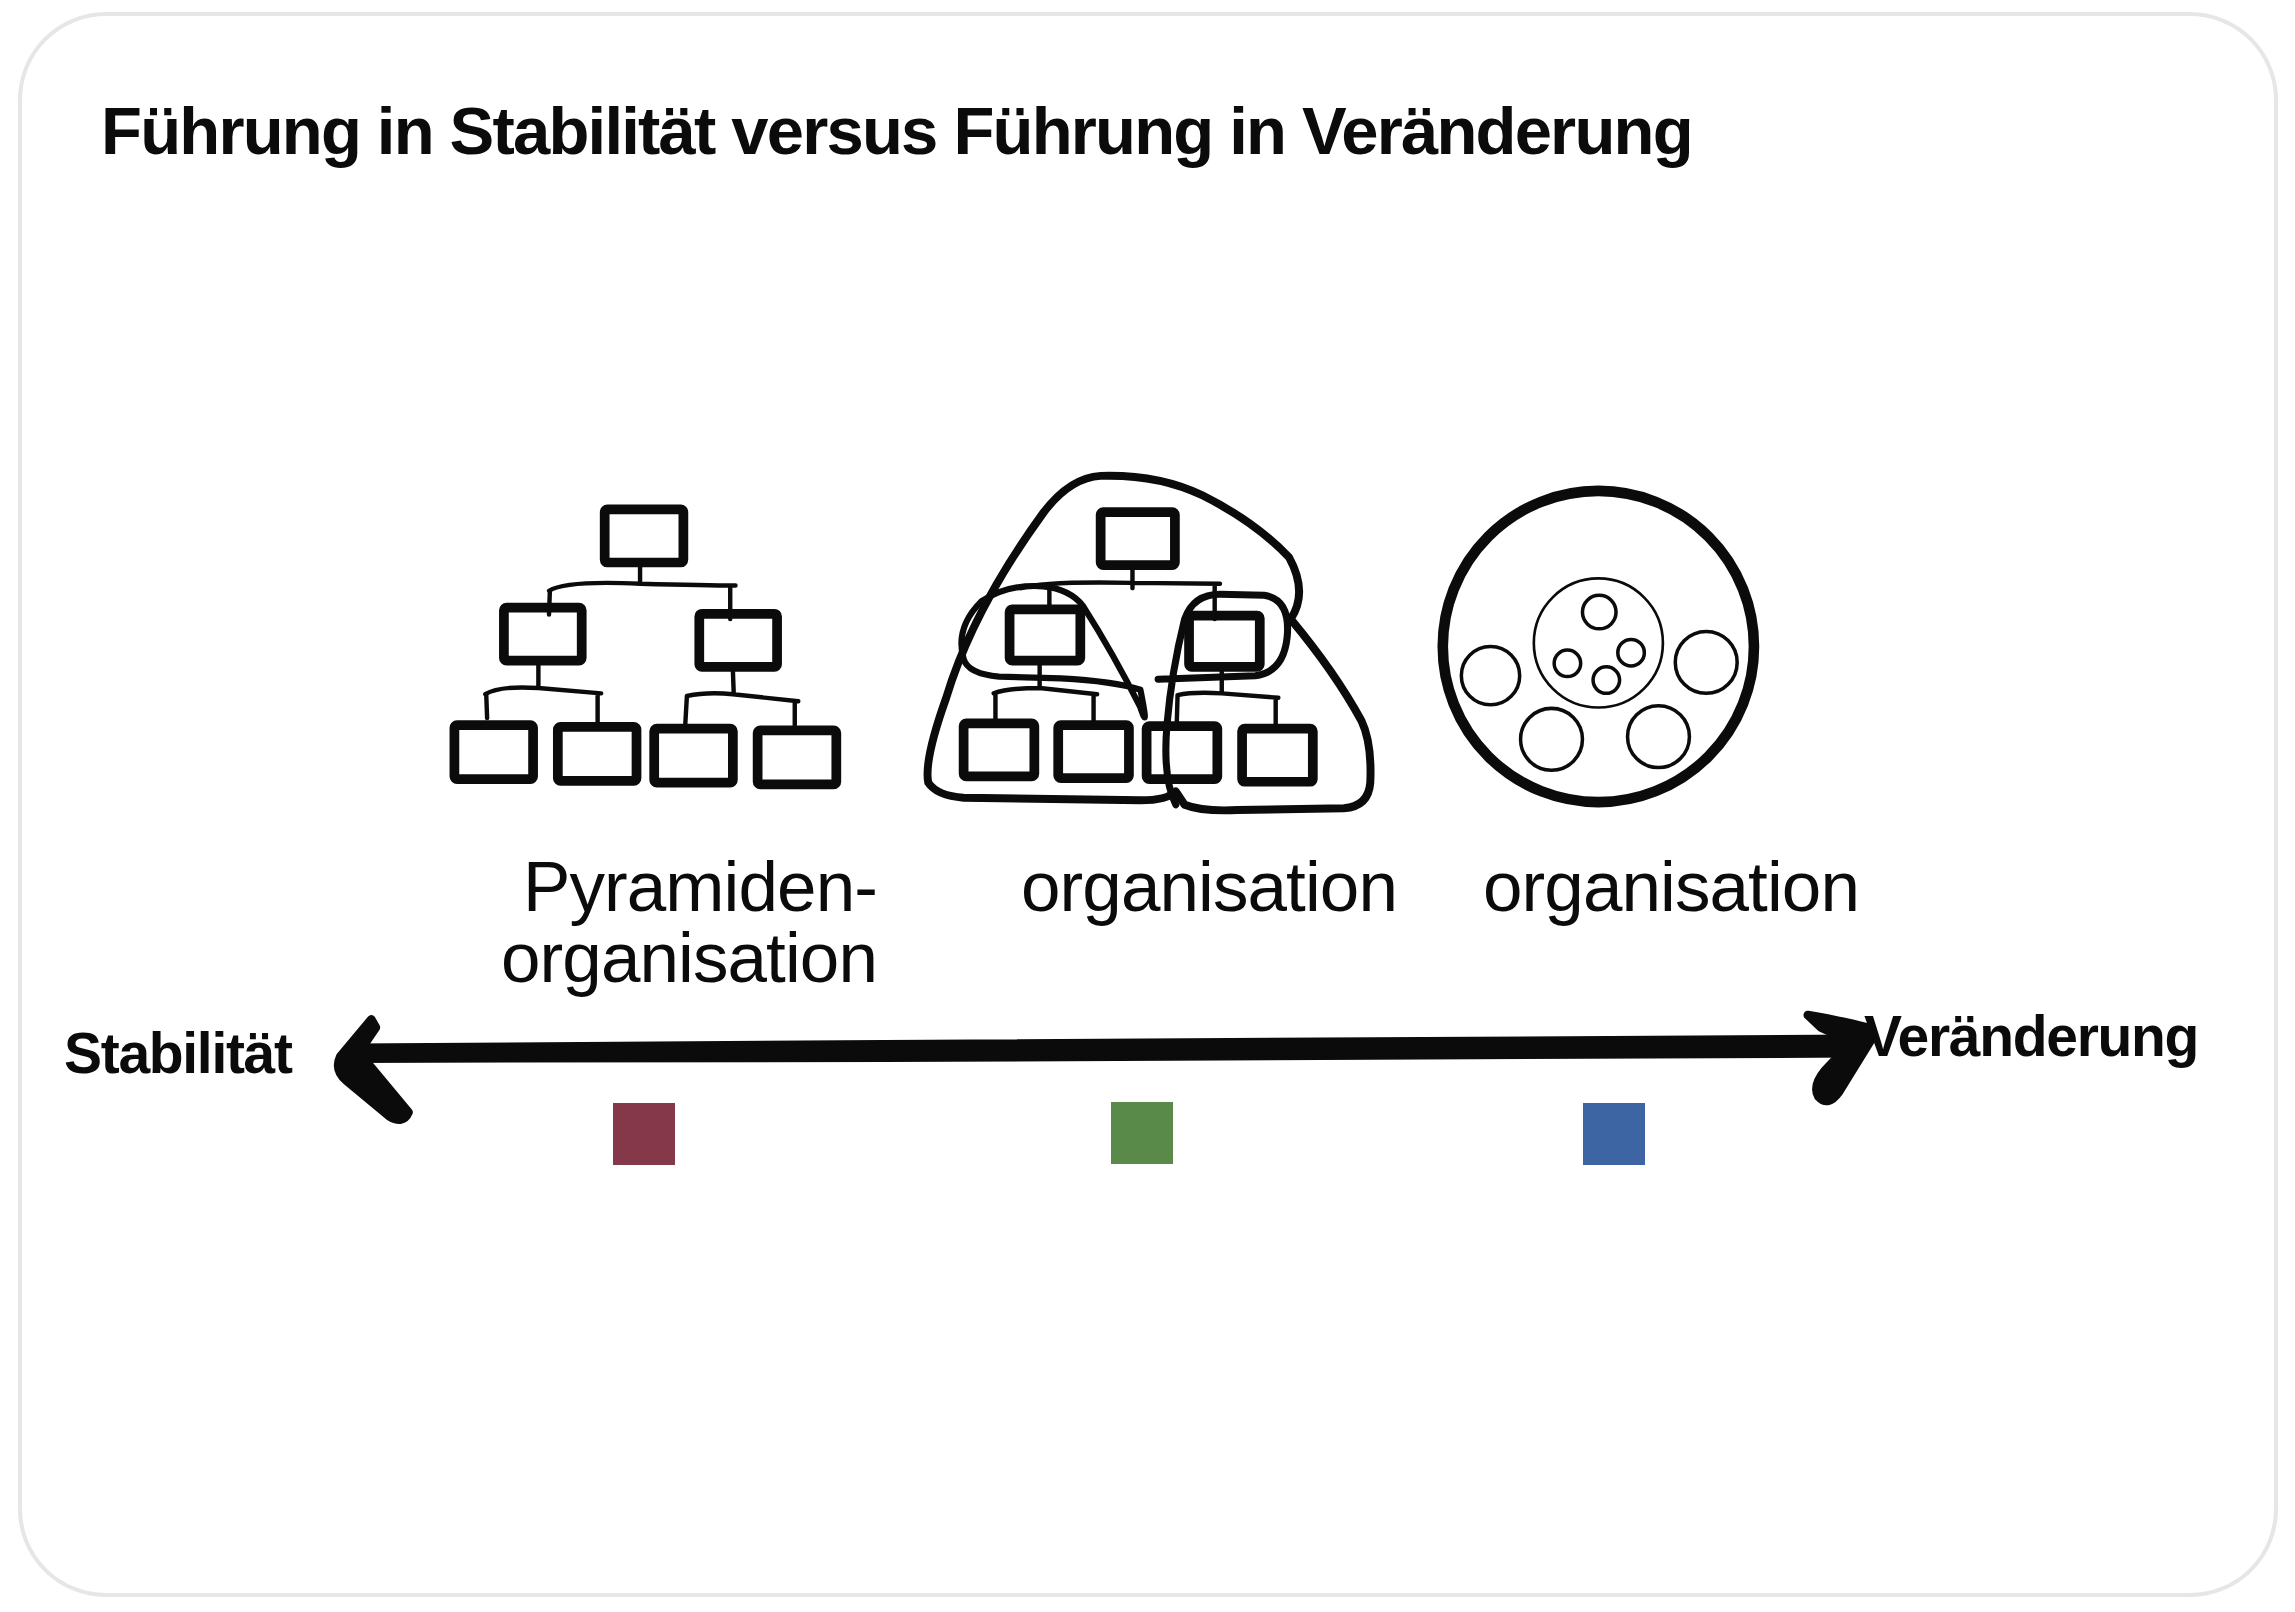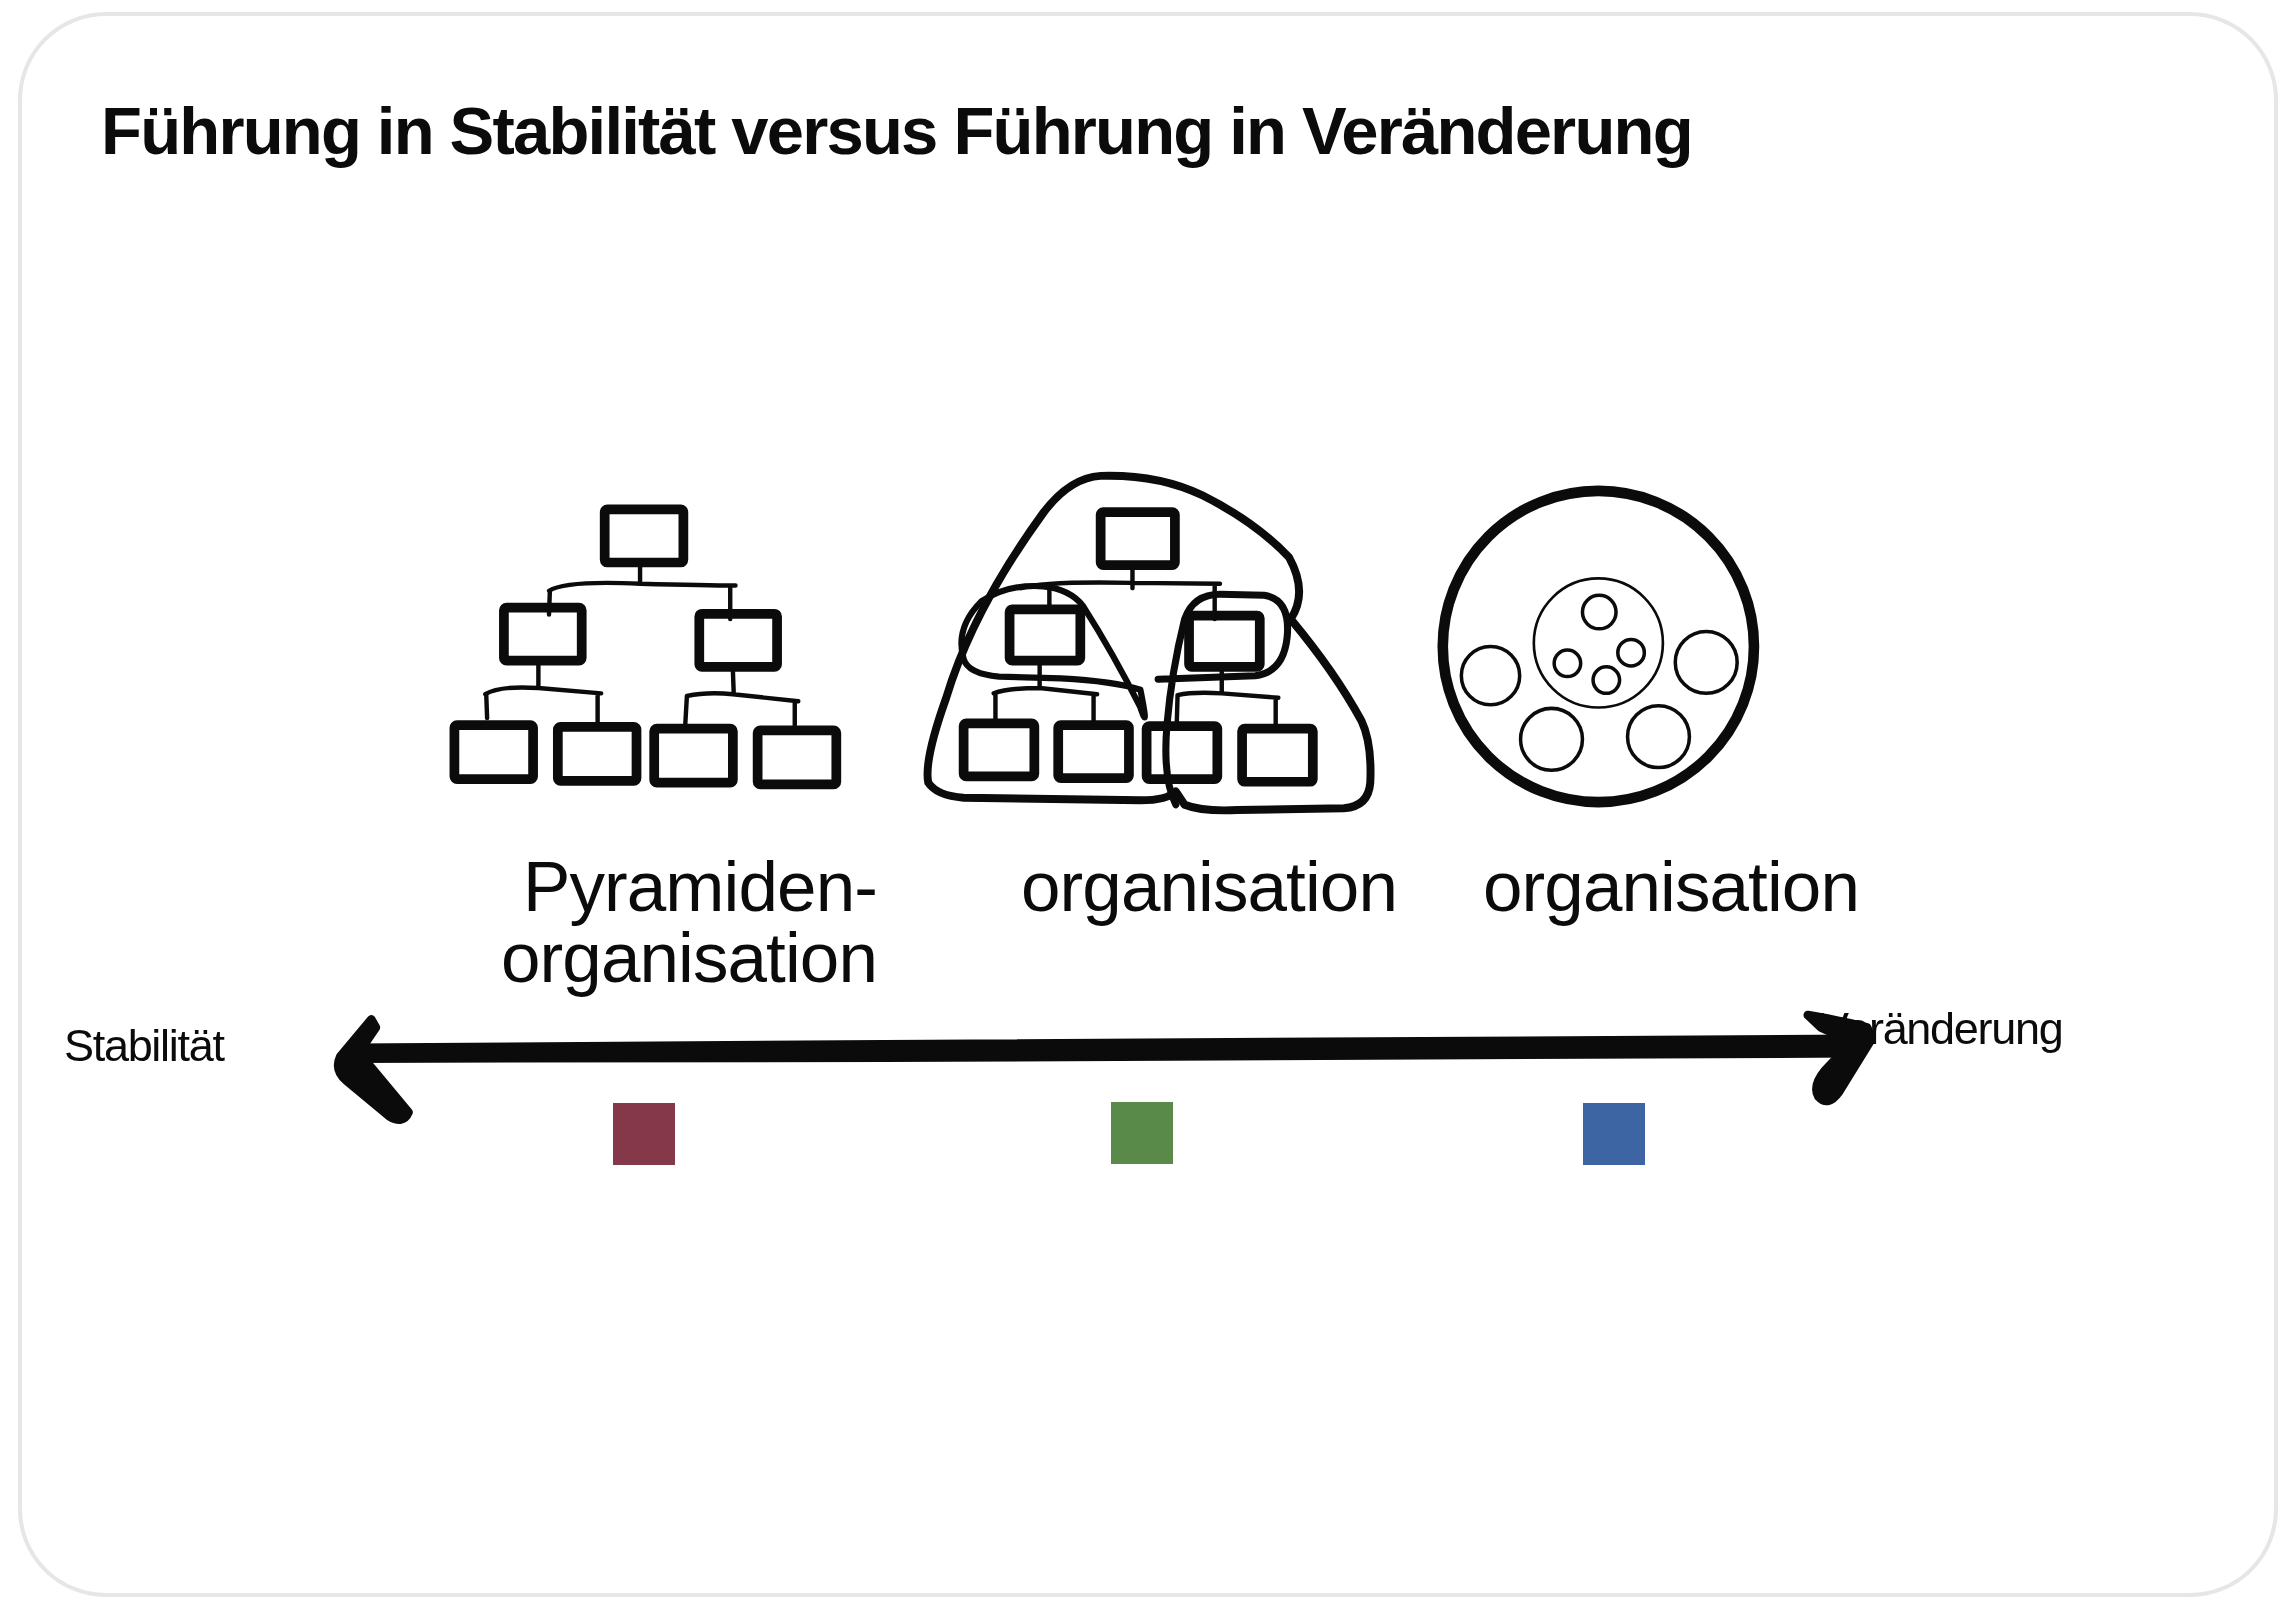--- a/index.html
+++ b/index.html
@@ -5,21 +5,21 @@
   html, body { margin:0; padding:0; background:#ffffff; }
   body { width:2295px; height:1613px; position:relative; overflow:hidden;
          font-family:"Liberation Sans", sans-serif; color:#0b0b0b; }
   .card { position:absolute; left:17.7px; top:12.4px; width:2260px; height:1585px;
           border:4.4px solid #e6e6e6; border-radius:88px; box-sizing:border-box; background:#fff; }
   .title { position:absolute; left:101px; top:92px; font-size:67px; font-weight:bold;
            letter-spacing:-1.8px; white-space:nowrap; }
   .org-label { position:absolute; width:495px; text-align:right; font-size:71px;
                line-height:71px; font-weight:normal; letter-spacing:-0.9px; }
   .org-label span { display:block; }
-  .axis-label { position:absolute; font-size:45px; font-weight:normal; letter-spacing:-1.3px; white-space:nowrap; }
+  .axis-label { position:absolute; font-size:57px; font-weight:bold; letter-spacing:-1.3px; white-space:nowrap; }
   .marker { position:absolute; width:62px; height:62px; }
   svg.diagram { position:absolute; left:0; top:0; }
 </style>
 </head>
 <body>
 
 <div class="card"></div>
 
 <div class="title">Führung in Stabilität versus Führung in Veränderung</div>
 
@@ -82,18 +82,18 @@
   <span>organisation</span>
 </div>
 <div class="org-label" style="left:902px; top:851px;">
   <span>organisation</span>
 </div>
 <div class="org-label" style="left:1364px; top:851px;">
   <span>organisation</span>
 </div>
 
 <div class="axis-label" style="left:64px; top:1020px;">Stabilität</div>
-<div class="axis-label" style="left:1819px; top:1003px;">Veränderung</div>
+<div class="axis-label" style="left:1864px; top:1003px;">Veränderung</div>
 
 <div class="marker" style="left: 613px; top: 1103px; background: rgb(134, 56, 75);"></div>
 <div class="marker" style="left: 1111px; top: 1102px; background: rgb(90, 138, 74);"></div>
 <div class="marker" style="left: 1583px; top: 1103px; background: rgb(61, 100, 163);"></div>
 
 
 </body></html>

